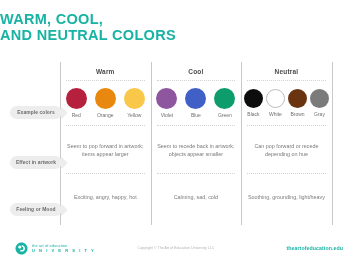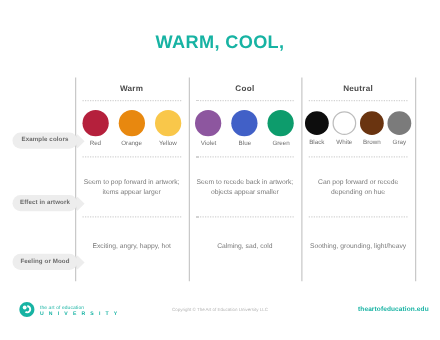--- a/index.html
+++ b/index.html
@@ -10,22 +10,21 @@
     width: 352px;
     height: 272px;
     background: #ffffff;
     font-family: "Liberation Sans", sans-serif;
     overflow: hidden;
     position: relative;
   }
 
   
   .title-block {
-    padding-top: 26px;
-    text-align: center;
+    padding-top: 11px;
   }
   .title-line {
     color: #17b3a3;
     font-size: 14.5px;
     font-weight: bold;
     letter-spacing: 0.3px;
     line-height: 16px;
   }
 
   
@@ -217,20 +216,21 @@
     font-weight: bold;
     color: #17b3a3;
     letter-spacing: 0.1px;
   }
 </style>
 </head>
 <body>
 
 <div class="title-block">
   <div class="title-line">WARM, COOL,</div>
+  <div class="title-line">AND NEUTRAL COLORS</div>
 </div>
 
 <div class="table-wrap">
 
   <div class="vline v0"></div>
   <div class="vline v1"></div>
   <div class="vline v2"></div>
   <div class="vline v3"></div>
 
   <div class="table">

